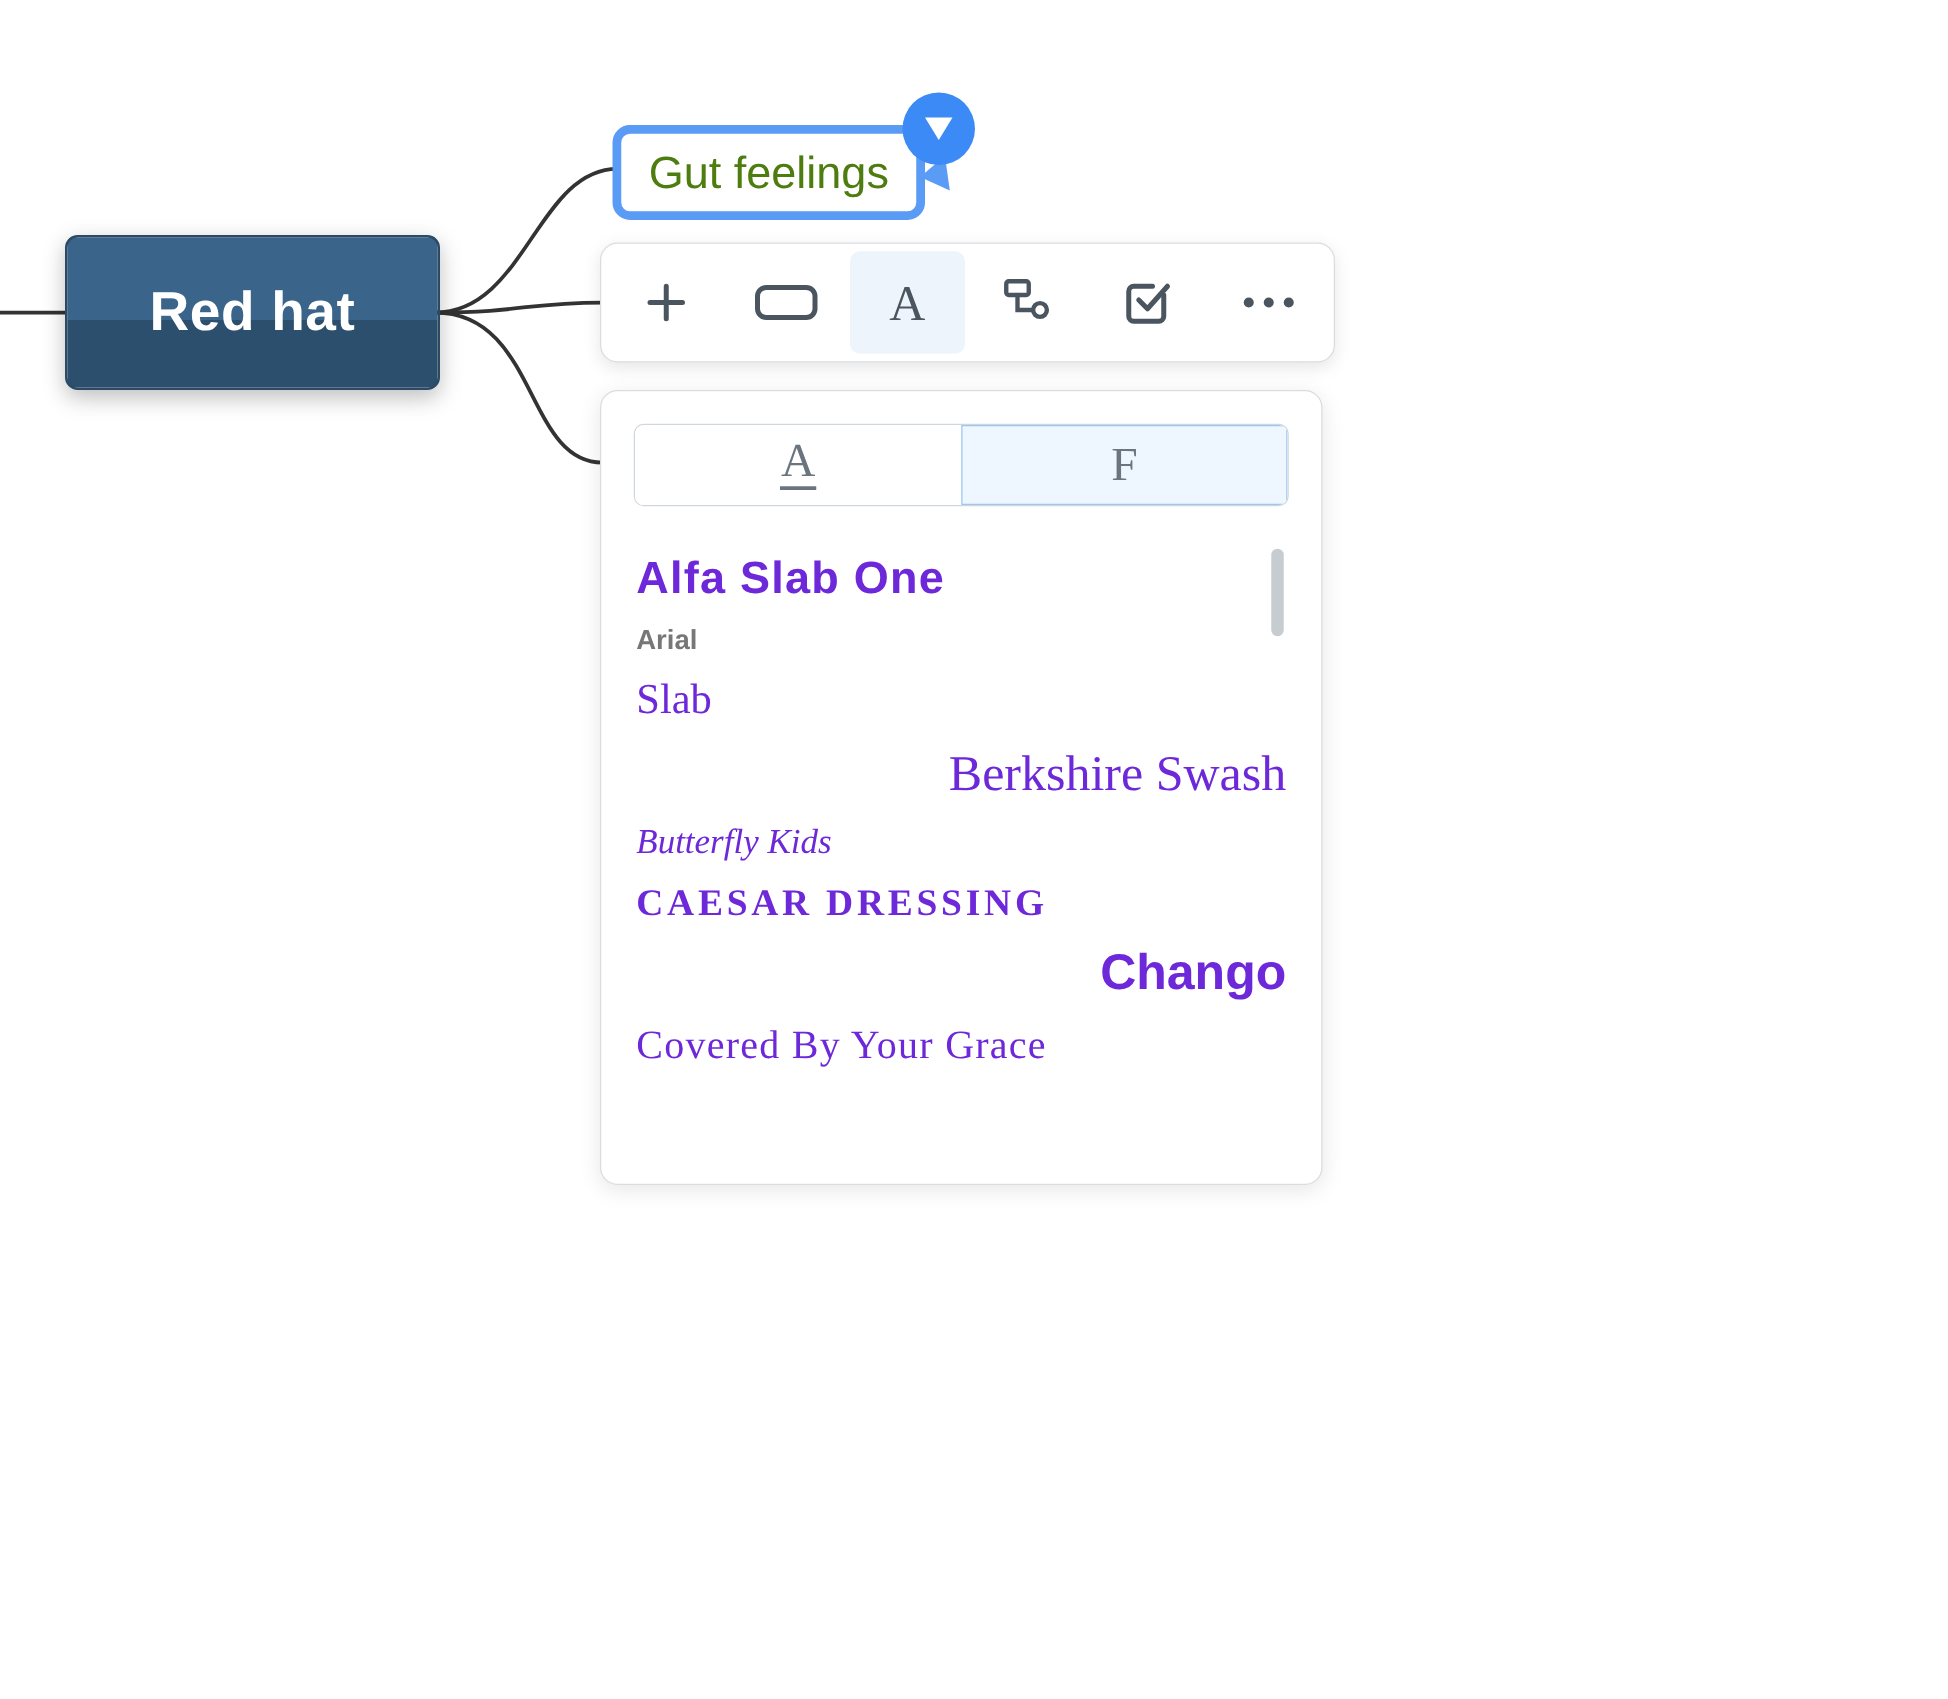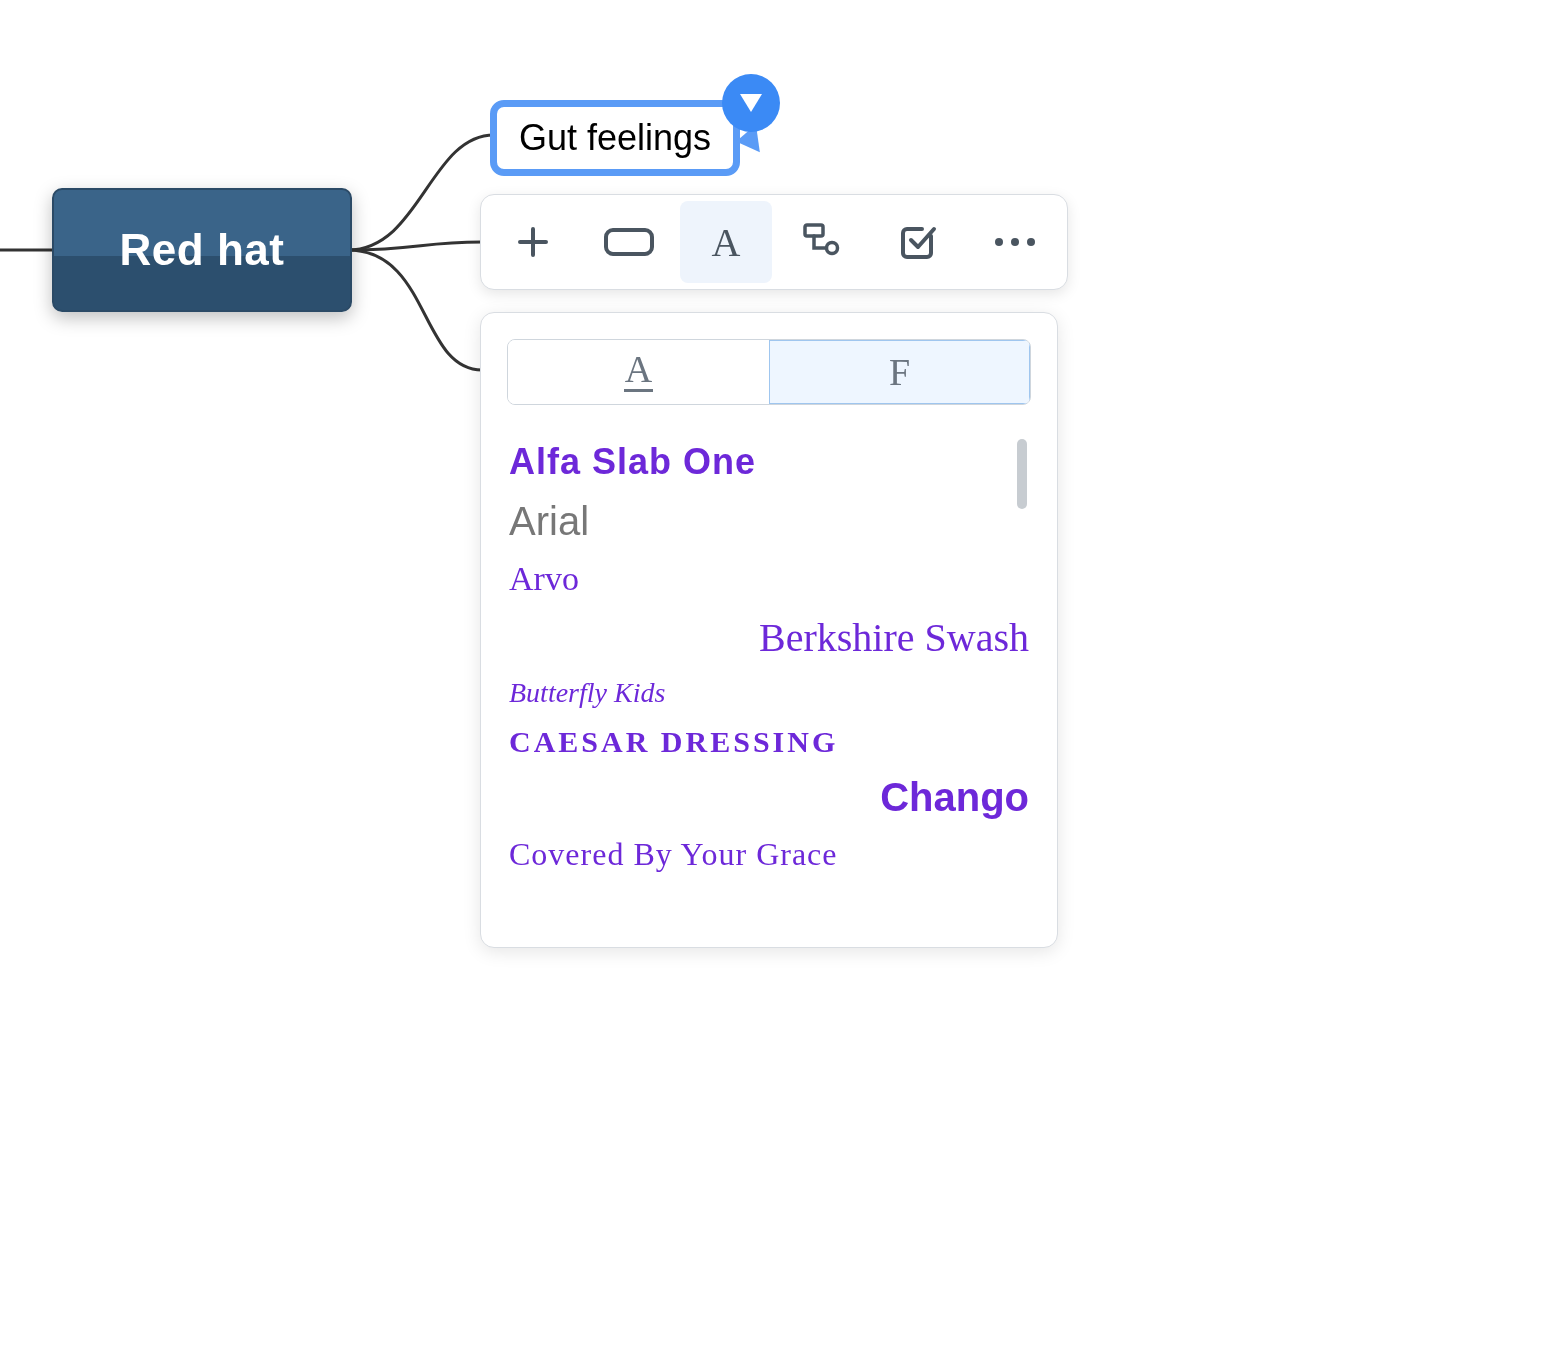--- a/index.html
+++ b/index.html
@@ -39,21 +39,21 @@
 
   
   .child-node {
     position: absolute;
     left: 490px;
     top: 100px;
     padding: 10px 22px;
     background: #ffffff;
     border: 7px solid #5a9bf6;
     border-radius: 14px;
-    color: #000000;
+    color: #4d7c0f;
     font-size: 36px;
     font-weight: 400;
   }
   .collapse-badge {
     position: absolute;
     left: 722px;
     top: 74px;
     width: 58px;
     height: 58px;
     background: #3b8af5;
@@ -161,21 +161,21 @@
     overflow: hidden;
   }
   .font-item {
     font-size: 36px;
     color: #6d28d9;
     padding: 8px 2px;
     cursor: pointer;
     font-weight: 700;
     font-family: Georgia, 'Times New Roman', serif;
   }
-  .font-item.arial  { color:#777; font-weight:400; font-family: Arial, sans-serif; font-size:40px; }
+  .font-item.arial  { color:#777; font-weight:700; font-family: Arial, sans-serif; font-size:22px; }
   .font-item.arvo   { font-family: Georgia, serif; font-weight:400; font-size:34px; }
   .font-item.slab   { font-family: 'Arial Black', Impact, sans-serif; letter-spacing:1px; }
   .font-item.script { font-family: 'Brush Script MT', cursive; font-weight:400; font-size:40px;text-align:right; }
   .font-item.kids   { font-family: 'Comic Sans MS', cursive; font-style:italic; font-weight:400; font-size:28px; }
   .font-item.caesar { font-family: Liberation Serif, serif; letter-spacing:3px; font-size:30px; font-variant: small-caps;}
   .font-item.chango { font-family: 'Arial Black', Impact, sans-serif; font-size:40px;text-align:right; }
   .font-item.grace  { font-family: Liberation Serif, serif; font-weight:400; font-size:32px; letter-spacing:1px;}
 
   .scroll-thumb {
     position: absolute;
@@ -255,21 +255,21 @@
         <span class="underline">A</span>
       </div>
       <div class="seg-btn active">
         <span>F</span>
       </div>
     </div>
 
     <div class="font-list">
       <div class="font-item slab"><span>Alfa Slab One</span></div>
       <div class="font-item arial"><span>Arial</span></div>
-      <div class="font-item arvo"><span>Arvo</span></div>
+      <div class="font-item arvo"><span>Slab</span></div>
       <div class="font-item script"><span>Berkshire Swash</span></div>
       <div class="font-item kids"><span>Butterfly Kids</span></div>
       <div class="font-item caesar"><span>CAESAR DRESSING</span></div>
       <div class="font-item chango"><span>Chango</span></div>
       <div class="font-item grace"><span>Covered By Your Grace</span></div>
       <div class="scroll-thumb"></div>
     </div>
   </div>
 
 </div>

